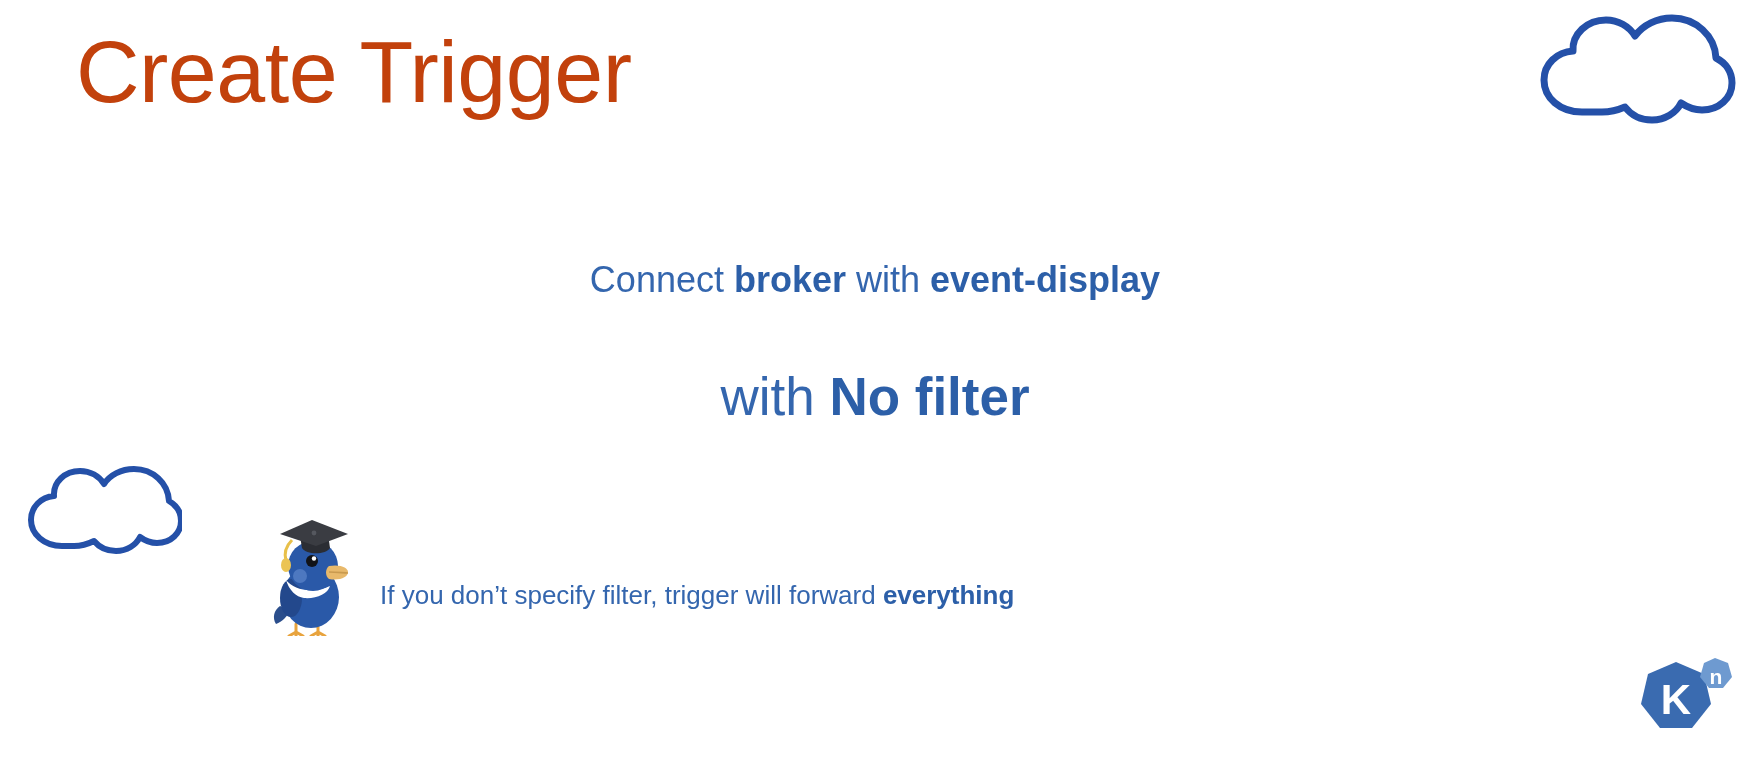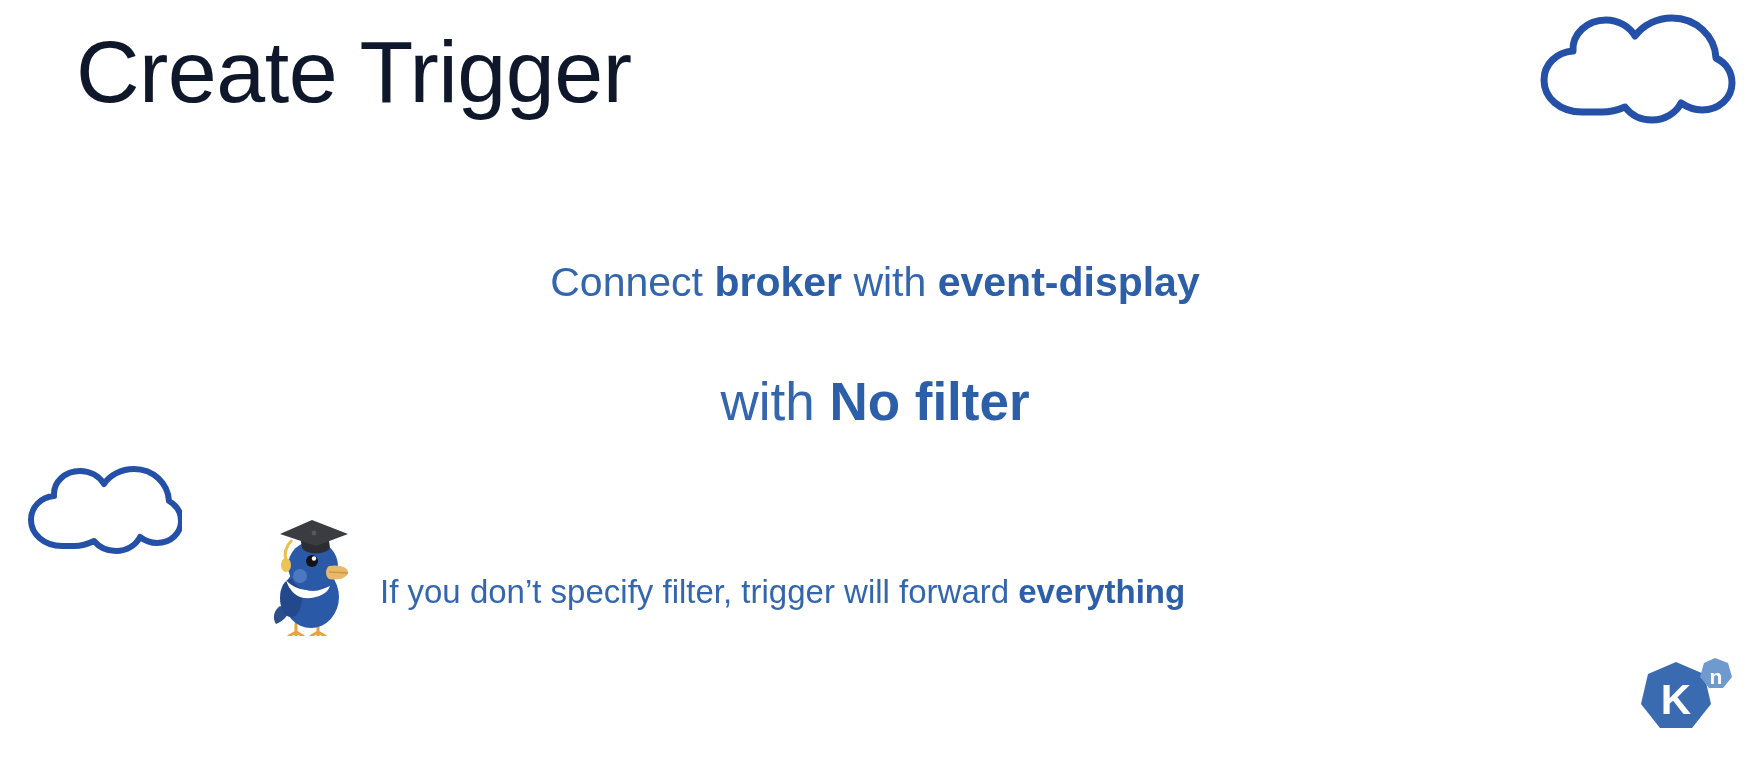--- a/index.html
+++ b/index.html
@@ -24,21 +24,21 @@
 
   
   .title {
     position: absolute;
     left: 76px;
     top: 28px;
     font-size: 88px;
     line-height: 1.0;
     font-weight: 300;
     letter-spacing: -0.5px;
-    color: #0f172a;
+    color: #c2410c;
     white-space: nowrap;
   }
 
   
   .cloud-tr {
     position: absolute;
     left: 1530px;
     top: 8px;
     width: 206px;
     height: 118px;
@@ -54,21 +54,21 @@
 
   
   .body-block {
     position: absolute;
     left: 0;
     right: 0;
     top: 262px;
     text-align: center;
   }
   .line-1 {
-    font-size: 41px;
+    font-size: 36px;
     line-height: 1.0;
     color: #3466AE;
     font-weight: 400;
     letter-spacing: 0px;
     white-space: nowrap;
   }
   .line-2 {
     margin-top: 72px;
     font-size: 53px;
     line-height: 1.0;
@@ -90,21 +90,21 @@
   .bird {
     width: 78px;
     height: 122px;
     flex: 0 0 78px;
     position: relative;
   }
   .bird svg { display:block; width:100%; height:100%; }
   .tip-text {
     margin-left: 30px;
     margin-bottom: 28px;
-    font-size: 33px;
+    font-size: 26px;
     line-height: 1.0;
     color: #3466AE;
     font-weight: 400;
     white-space: nowrap;
   }
   .tip-text .bold { font-weight: 700; color: #2C5FA8; }
 
   
   .knative-logo {
     position: absolute;

